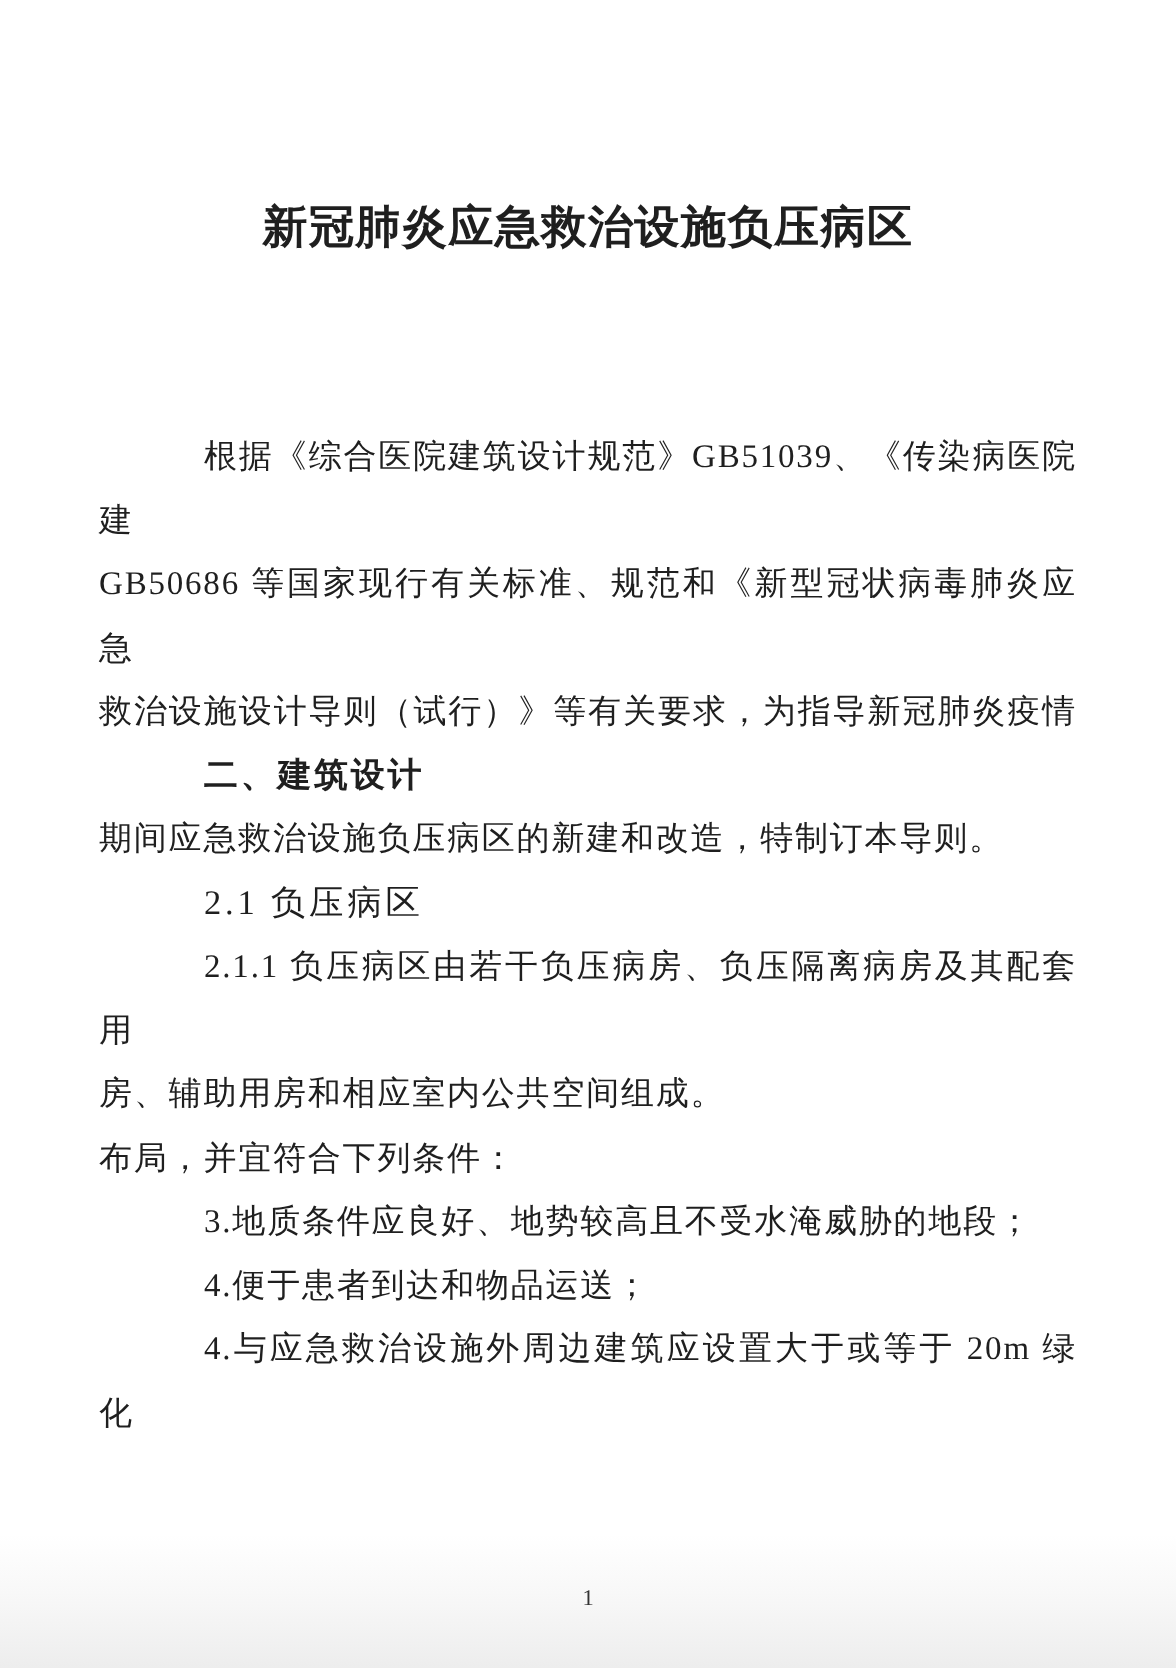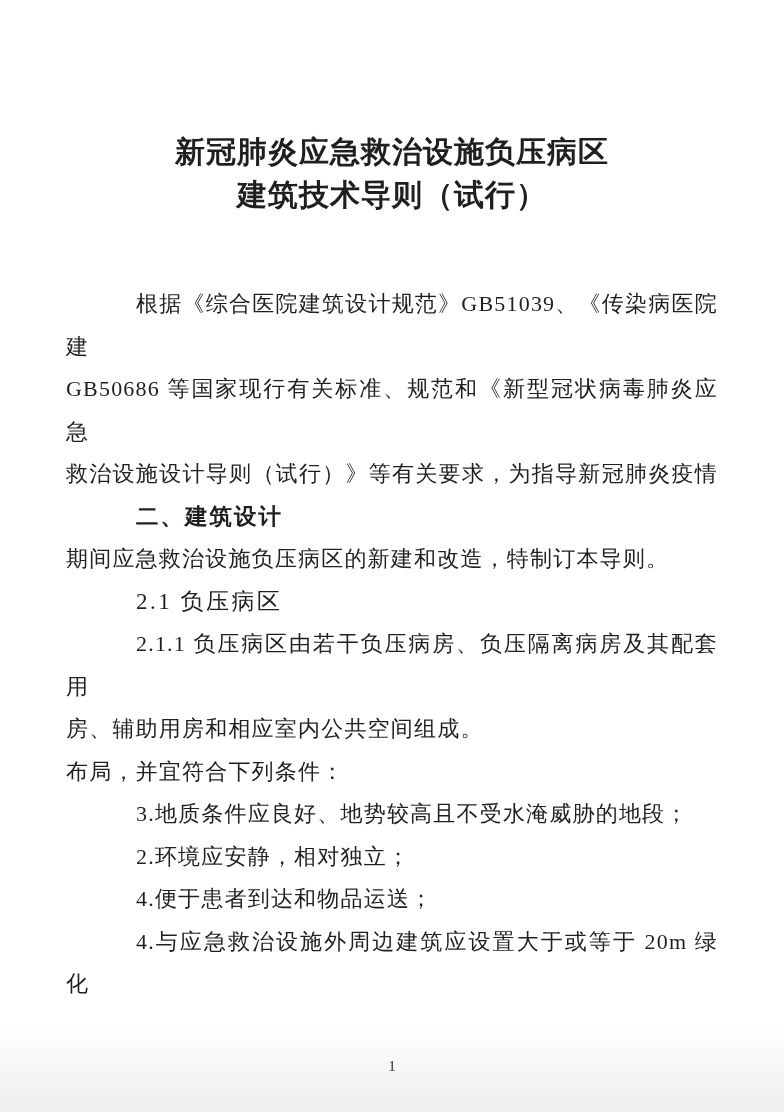--- a/index.html
+++ b/index.html
@@ -78,42 +78,40 @@
     font-family: "Liberation Serif", "DejaVu Serif", serif;
   }
 </style>
 </head>
 <body>
 
 <div class="page">
 
   <h1 class="title">
     <div class="title-line">新冠肺炎应急救治设施负压病区</div>
-    <div class="title-line">建筑技术导则（试行）</div>
   </h1>
 
   <div class="content">
 
 
     <div class="line indent stretch">根据《综合医院建筑设计规范》GB51039、《传染病医院建</div>
     <div class="line stretch">GB50686 等国家现行有关标准、规范和《新型冠状病毒肺炎应急</div>
     <div class="line stretch">救治设施设计导则（试行）》等有关要求，为指导新冠肺炎疫情</div>
     <div class="line heading-sans indent">二、建筑设计</div>
 
     <div class="line">期间应急救治设施负压病区的新建和改造，特制订本导则。</div>
 
     <div class="line heading-kai indent">2.1 负压病区</div>
 
     <div class="line indent stretch">2.1.1 负压病区由若干负压病房、负压隔离病房及其配套用</div>
     <div class="line">房、辅助用房和相应室内公共空间组成。</div>
 
     <div class="line">布局，并宜符合下列条件：</div>
 
     <div class="line indent">3.地质条件应良好、地势较高且不受水淹威胁的地段；</div>
-    <div class="line indent">2.环境应安静，相对独立；</div>
     <div class="line indent">4.便于患者到达和物品运送；</div>
     <div class="line indent stretch">4.与应急救治设施外周边建筑应设置大于或等于 20m 绿化</div>
 
   </div>
 
   <div class="page-number">1</div>
 
 </div>
 
 </body></html>

